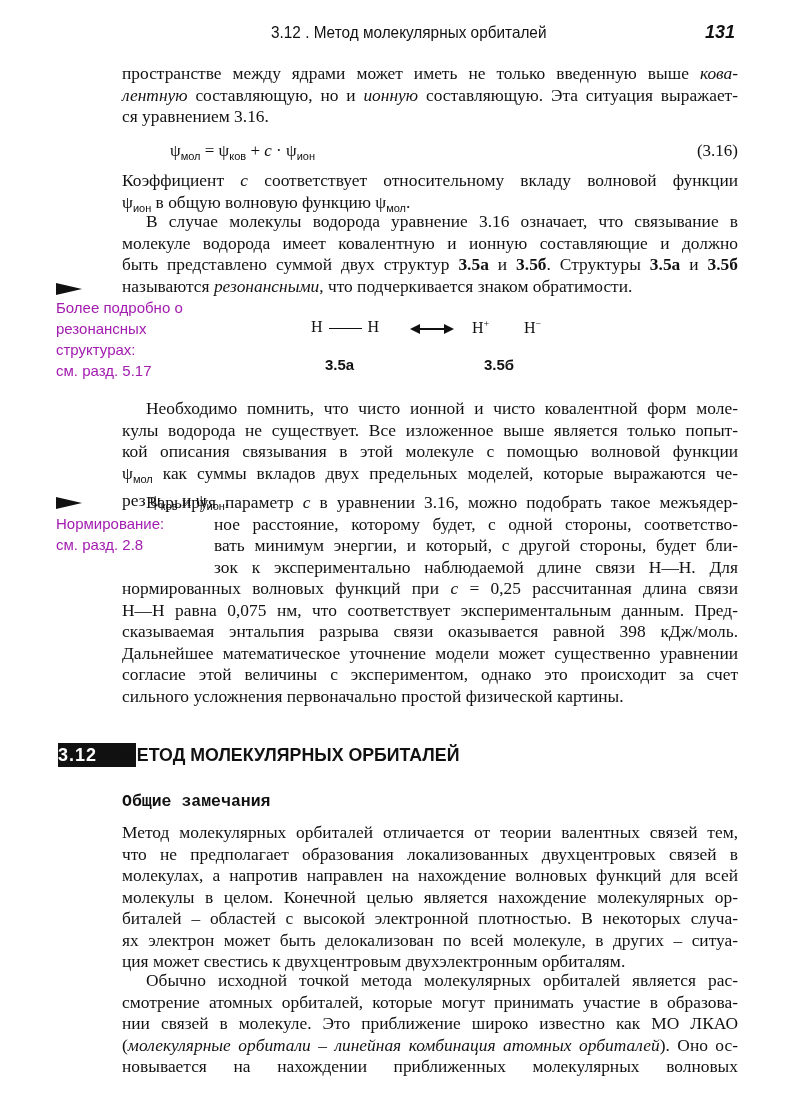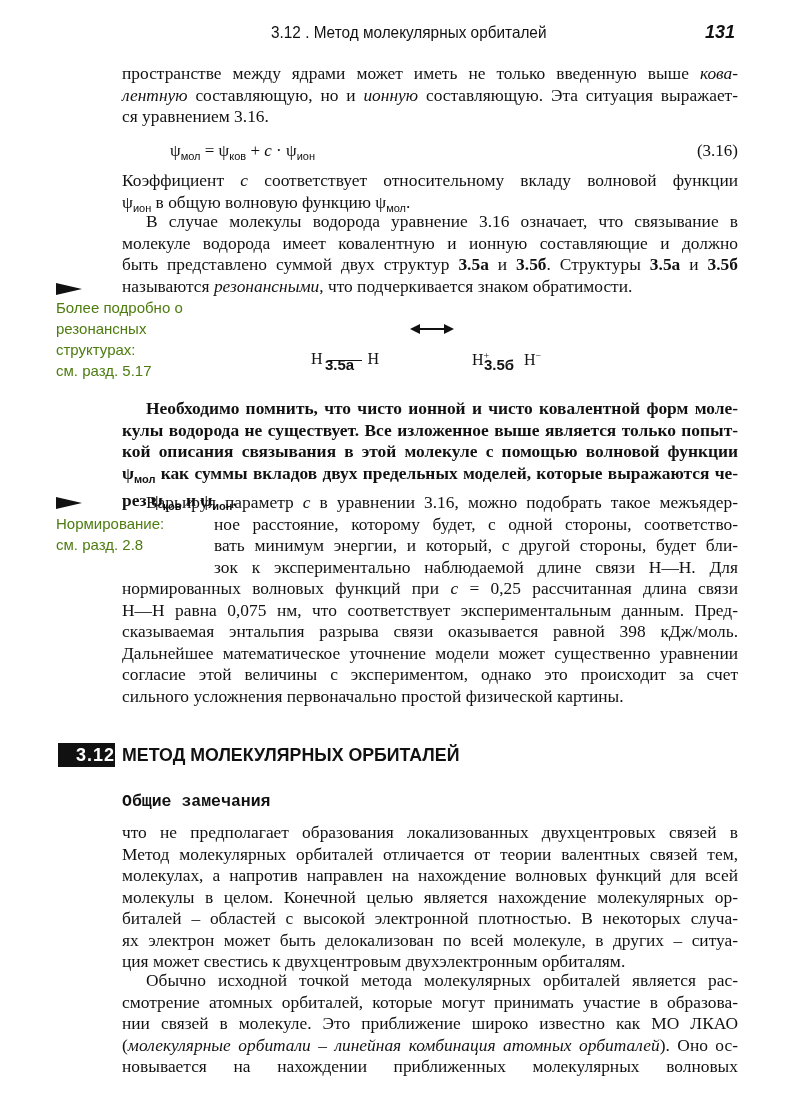--- a/index.html
+++ b/index.html
@@ -29,43 +29,43 @@
   .line.last { text-align-last: left; }
   sub.s { font-size: 11px; vertical-align: -4px; font-family: "Liberation Sans", sans-serif; margin-top: 12px; }
   i { font-style: italic; }
   b { font-weight: bold; }
   .equation {
     left: 170px; top: 141px; width: 568px; font-size: 17px;
   }
   .eq-num { position: absolute; right: 0; top: 0; }
   .margin-note {
     font-family: "Liberation Sans", sans-serif;
-    font-size: 15px; line-height: 21px; color: #4d7c0f;
+    font-size: 15px; line-height: 21px; color: #a21caf;
   }
   .marker {
     width: 0; height: 0;
     border-top: 6px solid transparent; border-bottom: 6px solid transparent;
     border-left: 26px solid #111;
   }
   .formula {
-    font-family: "Liberation Serif", serif; font-size: 16px; margin-top: 32px;
+    font-family: "Liberation Serif", serif; font-size: 16px;
   }
   .bond { display: inline-block; width: 33px; height: 1px; background: #111; vertical-align: middle; margin: 0 6px; }
   .resonance-arrow { display:inline-block; position: relative; width: 44px; height: 10px; vertical-align: middle; }
   .resonance-arrow::before { content:""; position:absolute; left:6px; right:6px; top:4px; height:1.5px; background:#111; }
   .resonance-arrow .l { position:absolute; left:0; top:0; width:0; height:0; border-top:5px solid transparent; border-bottom:5px solid transparent; border-right:10px solid #111; }
   .resonance-arrow .r { position:absolute; right:0; top:0; width:0; height:0; border-top:5px solid transparent; border-bottom:5px solid transparent; border-left:10px solid #111; }
   .struct-label {
     font-family: "Liberation Sans", sans-serif; font-weight: bold; font-size: 15px;
   }
   .section-badge {
-    left: 58px; top: 743px; width: 57px; height: 24px;
+    left: 58px; top: 743px; width: 78px; height: 24px;
     background: #111; color: #fff;
     font-family: "Liberation Sans", sans-serif; font-weight: bold; font-size: 18px;
-    line-height: 24px; text-align: right; letter-spacing: 1px;
+    line-height: 24px; text-align: left; letter-spacing: 1px;
   }
   .section-title {
     left: 122px; top: 743px;
     font-family: "Liberation Sans", sans-serif; font-weight: bold; font-size: 18.5px; line-height: 24px;
     transform: scaleX(0.96); transform-origin: left;
   }
   .subsection-title {
     left: 122px; top: 792px;
     font-family: Liberation Mono, monospace; font-weight: bold; font-size: 16.5px;
   }
@@ -115,21 +115,21 @@
 </div>
 <div class="abs formula" style="left:472px; top:318px;">
   <span>H</span><sup style="font-size:10px;">+</sup>
 </div>
 <div class="abs formula" style="left:524px; top:318px;">
   <span>H</span><sup style="font-size:10px;">−</sup>
 </div>
 <div class="abs struct-label" style="left:325px; top:356px;">3.5а</div>
 <div class="abs struct-label" style="left:484px; top:356px;">3.5б</div>
 
-<div class="abs text" style="top:398px;font-weight:bold;">
+<div class="abs text" style="top:398px;">
   <span class="line" style="padding-left:24px;box-sizing:border-box;">Необходимо помнить, что чисто ионной и чисто ковалентной форм моле-</span>
   <span class="line">кулы водорода не существует. Все изложенное выше является только попыт-</span>
   <span class="line">кой описания связывания в этой молекуле с помощью волновой функции</span>
   <span class="line"><span>ψ</span><sub class="s">мол</sub><span> как суммы вкладов двух предельных моделей, которые выражаются че-</span></span>
   <span class="line last"><span>рез </span><span>ψ</span><sub class="s">ков</sub><span> и </span><span>ψ</span><sub class="s">ион</sub><span>.</span></span>
 </div>
 
 <div class="abs marker" style="left:56px; top:497px;"></div>
 <div class="abs margin-note" style="left:56px; top:513px;">
   <div>Нормирование:</div>
@@ -151,22 +151,22 @@
   <span class="line">Дальнейшее математическое уточнение модели может существенно уравнении</span>
   <span class="line">согласие этой величины с экспериментом, однако это происходит за счет</span>
   <span class="line last">сильного усложнения первоначально простой физической картины.</span>
 </div>
 
 <div class="abs section-badge">3.12</div>
 <div class="abs section-title">МЕТОД МОЛЕКУЛЯРНЫХ ОРБИТАЛЕЙ</div>
 <div class="abs subsection-title">Общие замечания</div>
 
 <div class="abs text" style="top:822px;">
+  <span class="line">Метод молекулярных орбиталей отличается от теории валентных связей тем,</span>
   <span class="line">что не предполагает образования локализованных двухцентровых связей в</span>
-  <span class="line">Метод молекулярных орбиталей отличается от теории валентных связей тем,</span>
   <span class="line">молекулах, а напротив направлен на нахождение волновых функций для всей</span>
   <span class="line">молекулы в целом. Конечной целью является нахождение молекулярных ор-</span>
   <span class="line">биталей – областей с высокой электронной плотностью. В некоторых случа-</span>
   <span class="line">ях электрон может быть делокализован по всей молекуле, в других – ситуа-</span>
   <span class="line last">ция может свестись к двухцентровым двухэлектронным орбиталям.</span>
 </div>
 
 <div class="abs text" style="top:970px;">
   <span class="line" style="padding-left:24px;box-sizing:border-box;">Обычно исходной точкой метода молекулярных орбиталей является рас-</span>
   <span class="line">смотрение атомных орбиталей, которые могут принимать участие в образова-</span>

